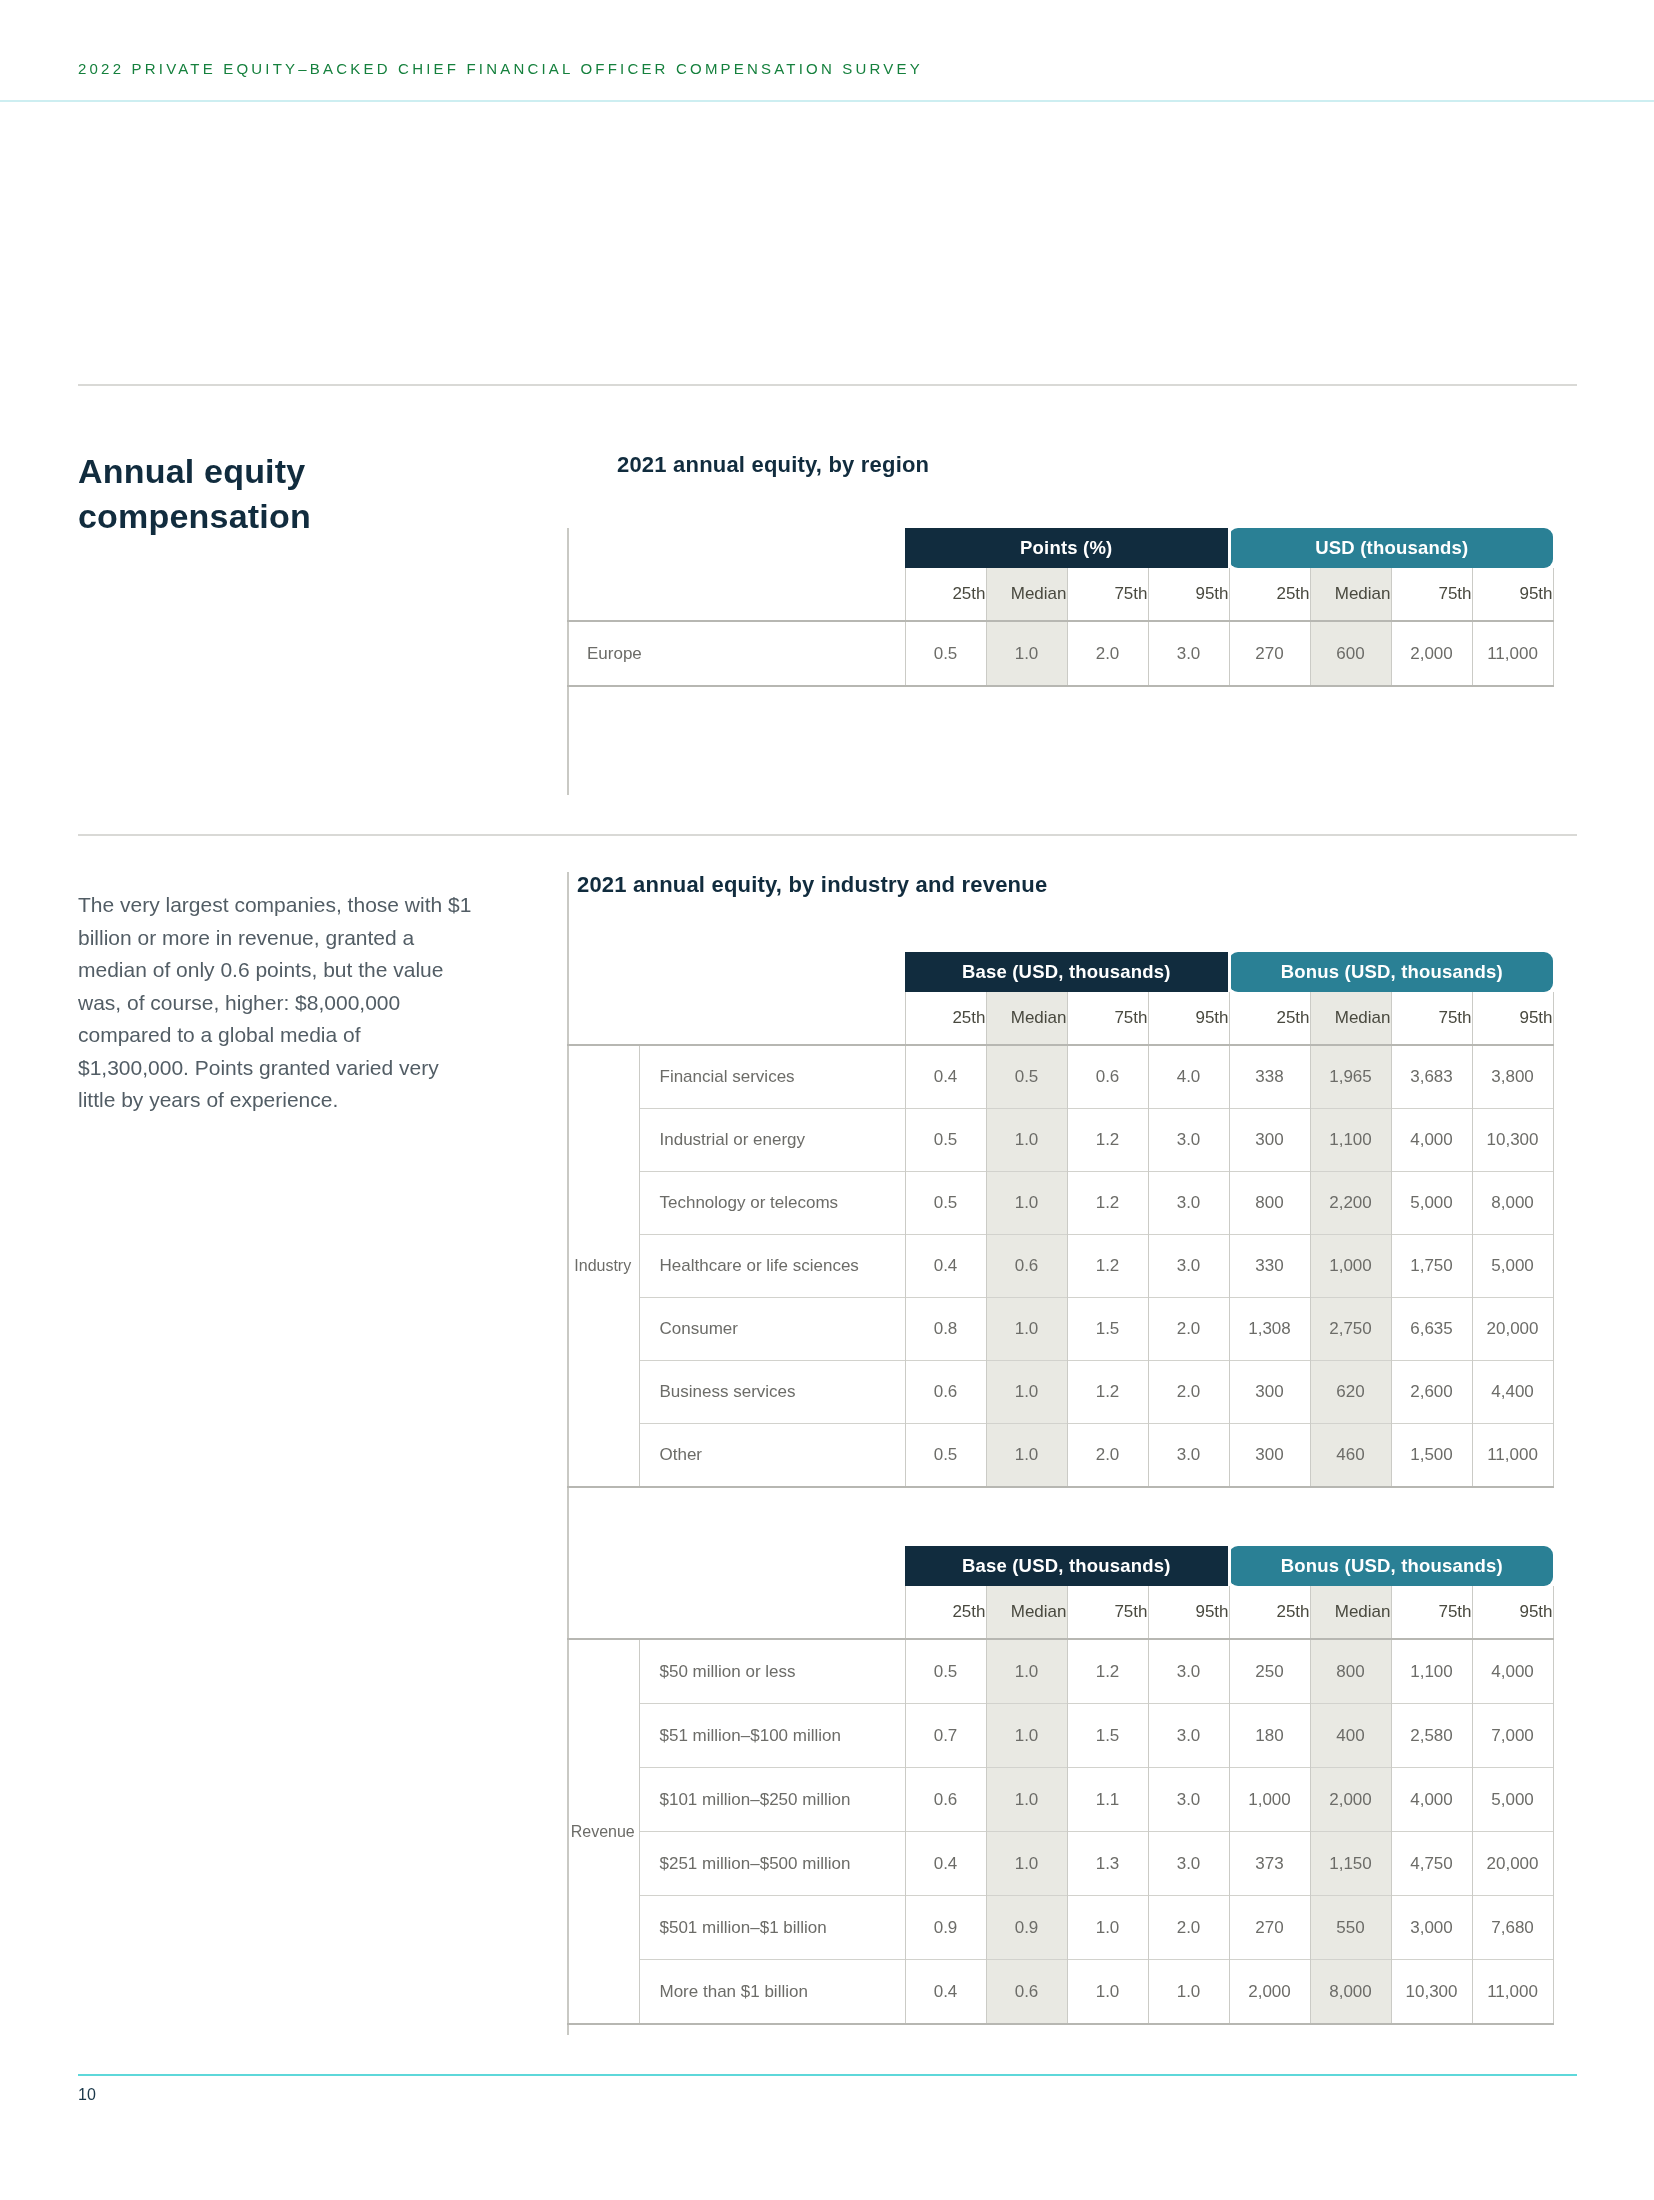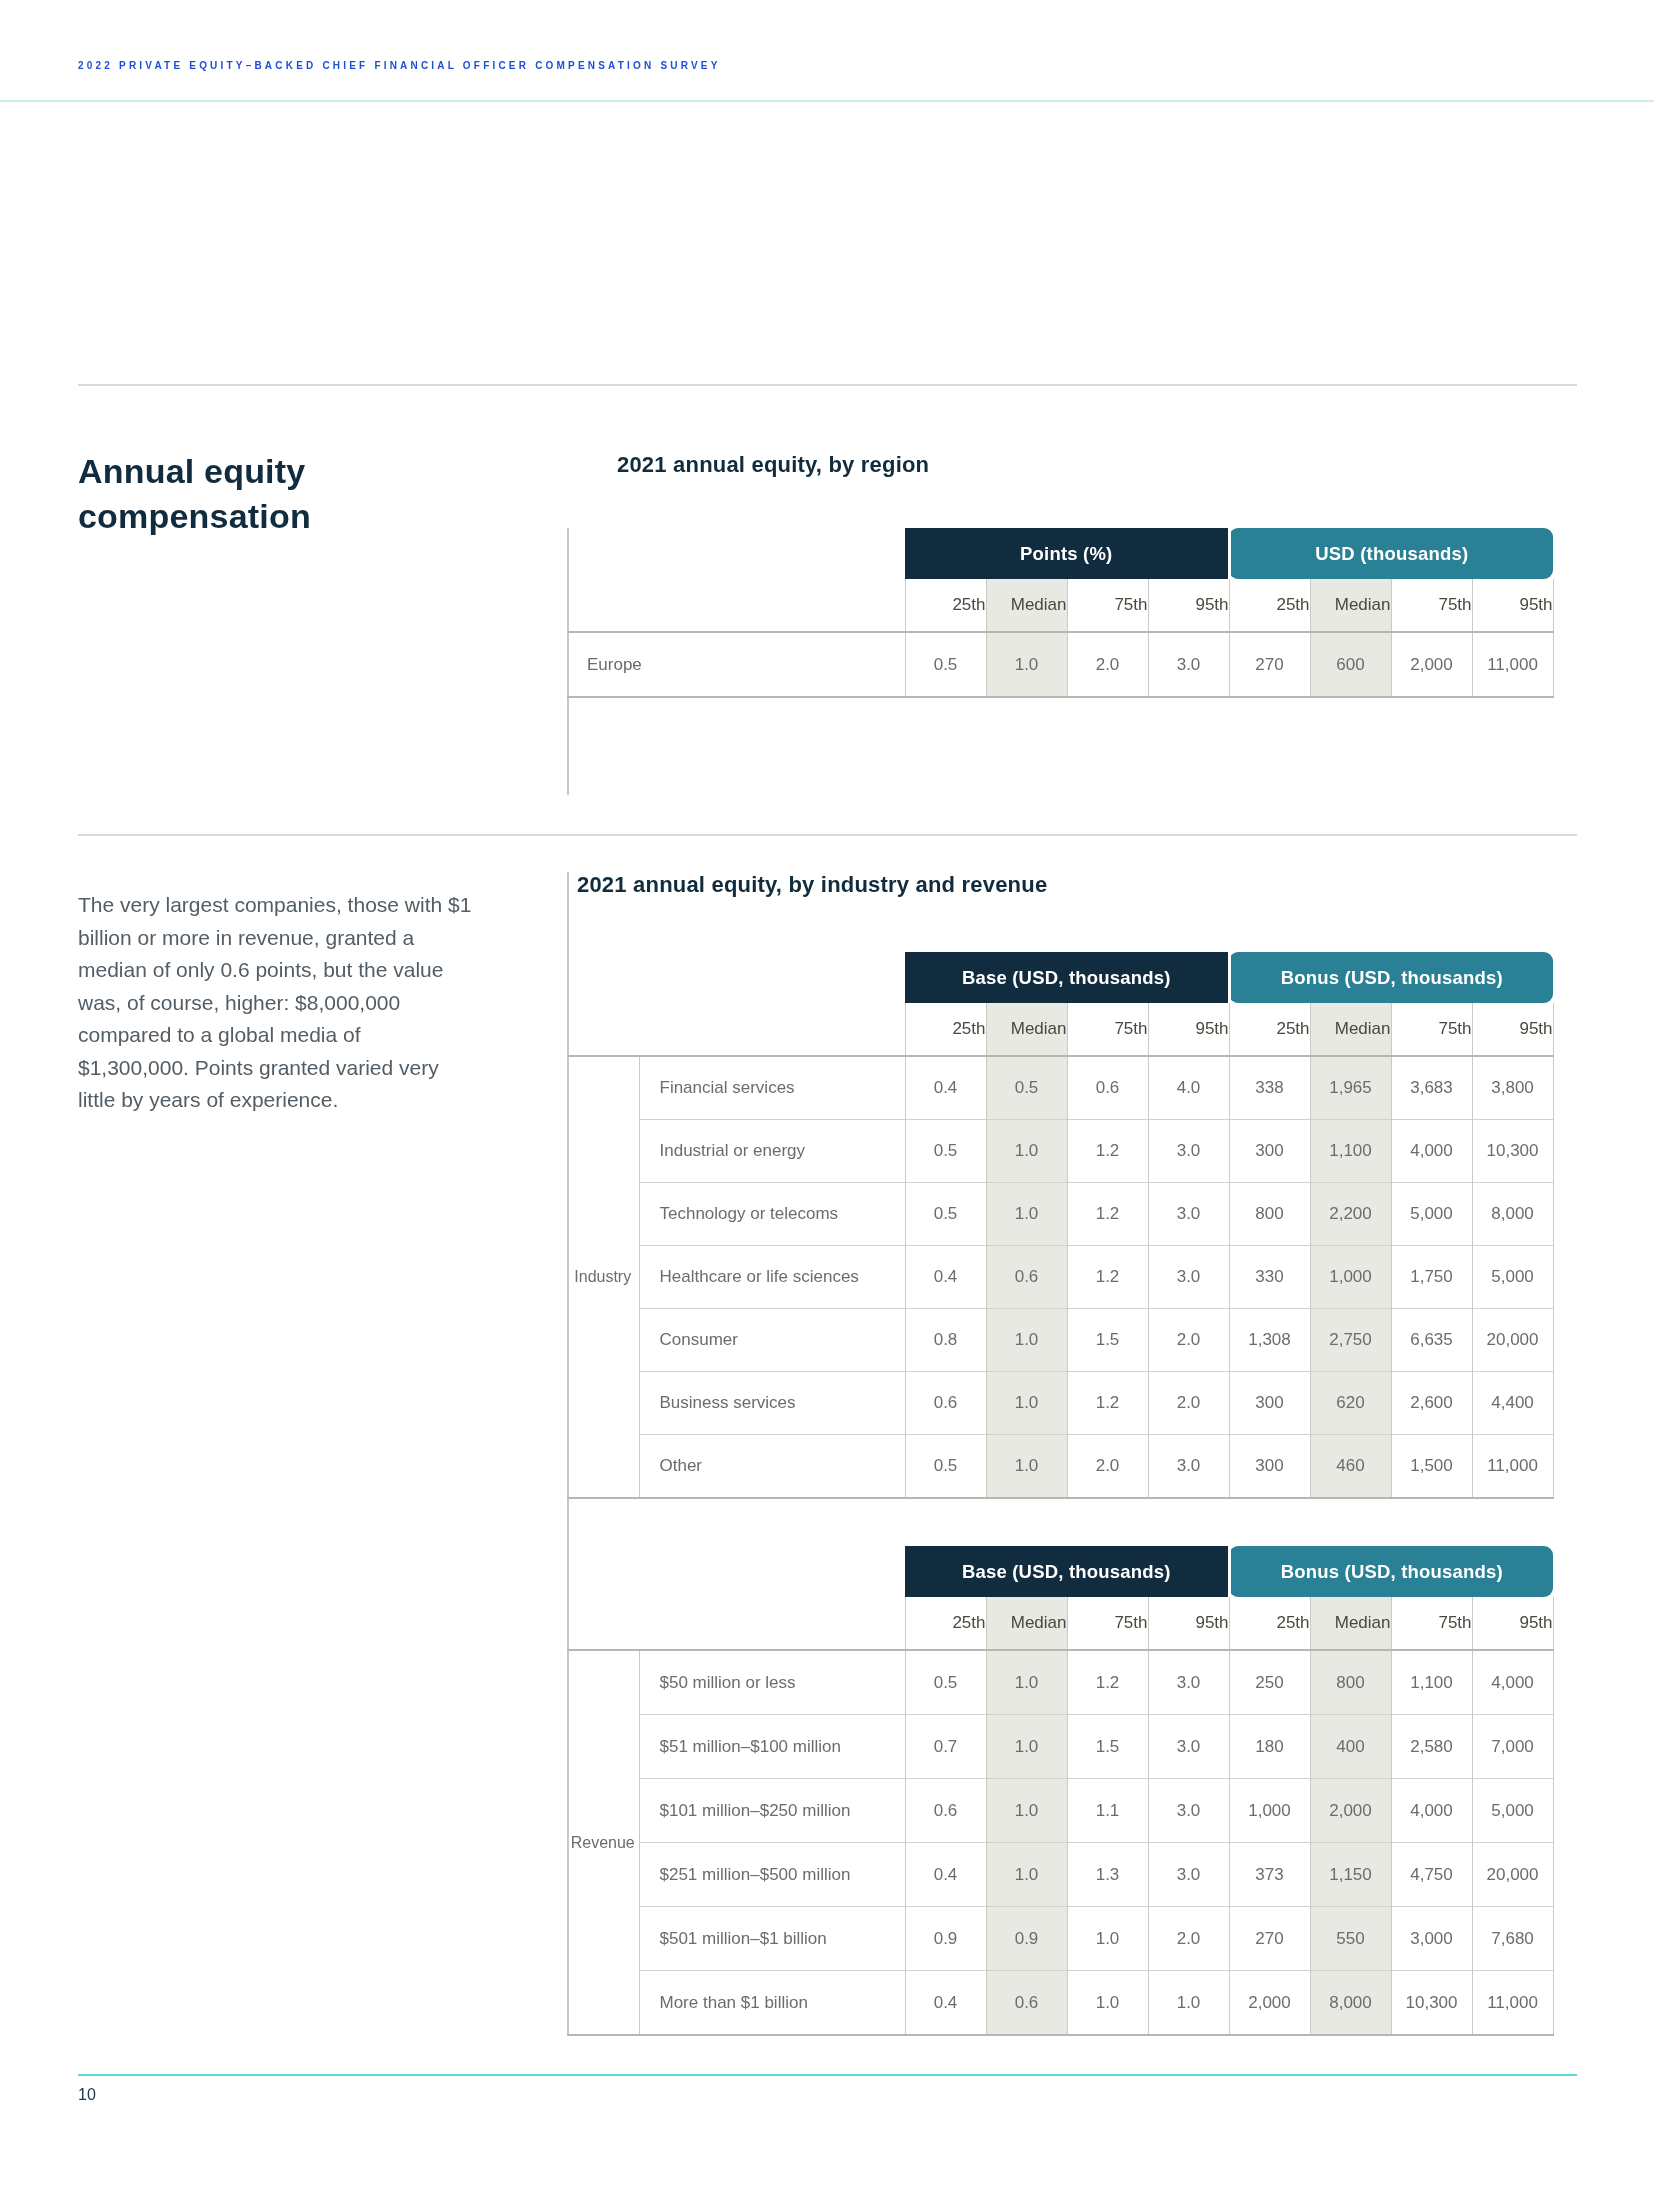--- a/index.html
+++ b/index.html
@@ -1,21 +1,21 @@
 <!DOCTYPE html>
 <html style="--navy: #112c3e; --teal: #2a8095; --accent-rule: #5ed8da; --median-shade: #e9e9e3;"><head>
 <meta charset="utf-8">
 <style>
   html,body{margin:0;padding:0;background:#ffffff;}
   .page{position:relative;width:1654px;height:2200px;background:#ffffff;overflow:hidden;
         font-family:"Liberation Sans",sans-serif;}
 
   
-  .doc-header{position:absolute;left:78px;top:60px;font-size:10px;font-weight:bold;
-              letter-spacing:3.2px;color:#1d4ed8;}
+  .doc-header{position:absolute;left:78px;top:60px;font-size:15px;font-weight:normal;
+              letter-spacing:3.2px;color:#15803d;}
   .header-rule{position:absolute;left:0;top:100px;width:1654px;height:2px;background:#cdeef1;}
   .footer-rule{position:absolute;left:78px;top:2074px;width:1499px;height:2px;background:var(--accent-rule,#5ed8da);}
   .page-number{position:absolute;left:78px;top:2086px;font-size:16px;color:#1a3749;}
 
   
   .divider{position:absolute;left:78px;width:1499px;height:2px;background:#d9d9d6;}
   #divider1{top:384px;}
   #divider2{top:834px;}
 
   
@@ -38,21 +38,21 @@
 
   
   .tbl{position:absolute;left:567px;}
   #regionTable{top:528px;}
   #industryTable{top:952px;}
   #revenueTable{top:1546px;}
 
   table.dtable{border-collapse:collapse;table-layout:fixed;width:986px;background:transparent;}
   .dtable th,.dtable td{padding:0;vertical-align:middle;font-weight:normal;}
 
-  .dtable .gh{height:51px;color:#ffffff;font-weight:bold;font-size:18.5px;text-align:center;letter-spacing:.2px;}
+  .dtable .gh{height:40px;color:#ffffff;font-weight:bold;font-size:18.5px;text-align:center;letter-spacing:.2px;}
   .dtable .gh.navy{background:var(--navy,#112c3e);}
   .dtable .gh.teal{background:var(--teal,#2a8095);border-left:3px solid #ffffff;border-radius:9px;}
   .dtable th.spacer,.dtable th.spacer2{background:transparent;border:none;}
 
   .dtable .sh{height:52px;font-size:17px;color:#49493f;text-align:right;border-left:1px solid #cbcbc6;}
   .dtable .sh:last-child{border-right:1px solid #cbcbc6;}
 
   .dtable tbody td{height:63px;font-size:17px;color:#6c6c68;}
   .dtable.rh62 tbody td{height:62px;}
   .dtable td.rowlabel{text-align:left;padding-left:20px;}

